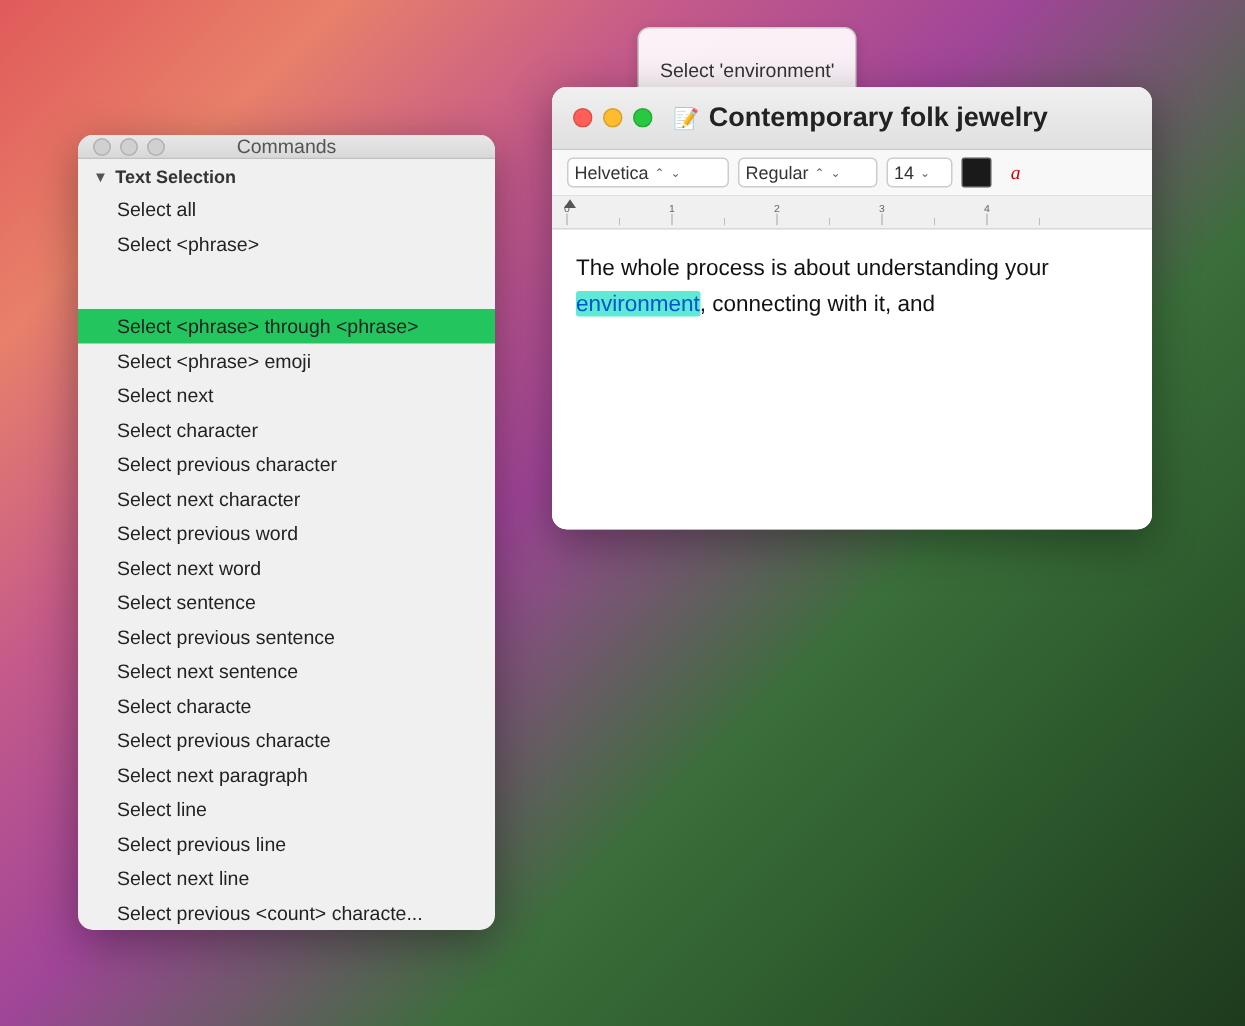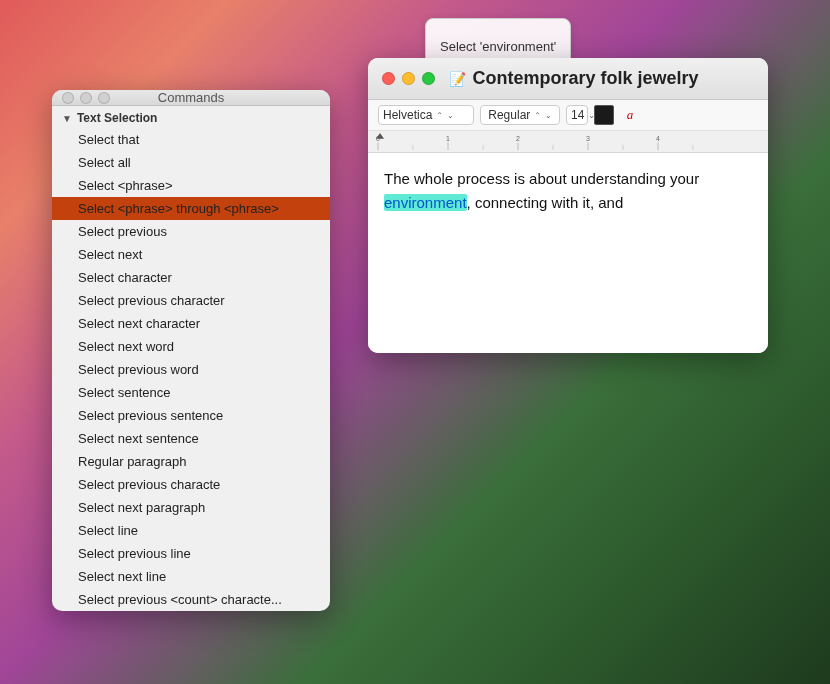--- a/index.html
+++ b/index.html
@@ -98,21 +98,22 @@
       padding: 4px 10px 4px 26px;
       font-size: 13px;
       color: #222;
       cursor: pointer;
       white-space: nowrap;
       overflow: hidden;
       text-overflow: ellipsis;
     }
 
     .command-item.highlighted {
-      background: #c2410c;
+      background: #22c55e;
+      margin-top: 32px;
     }
 
     
     .editor-window {
       position: absolute;
       top: 58px;
       left: 368px;
       width: 400px;
       background: white;
       border-radius: 10px;
@@ -177,23 +178,23 @@
       background: white;
       font-size: 12px;
       padding: 2px 4px;
       color: #333;
       display: flex;
       align-items: center;
       gap: 4px;
       cursor: pointer;
     }
 
-    .font-select { width: 96px; text-align: center; }
-    .style-select { width: 80px; justify-content: center; }
-    .size-select { width: 22px; }
+    .font-select { width: 108px; text-align: center; }
+    .style-select { width: 93px; }
+    .size-select { width: 44px; }
 
     .select-arrow {
       font-size: 8px;
       color: #666;
     }
 
     .color-swatch {
       width: 20px;
       height: 20px;
       background: #1a1a1a;
@@ -259,35 +260,34 @@
       <div class="traffic-light"></div>
       <div class="traffic-light"></div>
     </div>
     <span class="commands-title">Commands</span>
   </div>
   <div class="commands-list">
     <div class="section-header">
       <span class="arrow">▼</span>
       <span>Text Selection</span>
     </div>
-    <div class="command-item">Select that</div>
     <div class="command-item">Select all</div>
     <div class="command-item">Select &lt;phrase&gt;</div>
     <div class="command-item highlighted">Select &lt;phrase&gt; through &lt;phrase&gt;</div>
-    <div class="command-item">Select previous</div>
+    <div class="command-item">Select &lt;phrase&gt; emoji</div>
     <div class="command-item">Select next</div>
     <div class="command-item">Select character</div>
     <div class="command-item">Select previous character</div>
     <div class="command-item">Select next character</div>
+    <div class="command-item">Select previous word</div>
     <div class="command-item">Select next word</div>
-    <div class="command-item">Select previous word</div>
     <div class="command-item">Select sentence</div>
     <div class="command-item">Select previous sentence</div>
     <div class="command-item">Select next sentence</div>
-    <div class="command-item">Regular paragraph</div>
+    <div class="command-item">Select characte</div>
     <div class="command-item">Select previous characte</div>
     <div class="command-item">Select next paragraph</div>
     <div class="command-item">Select line</div>
     <div class="command-item">Select previous line</div>
     <div class="command-item">Select next line</div>
     <div class="command-item">Select previous &lt;count&gt; characte...</div>
 
   </div>
 </div>
 

